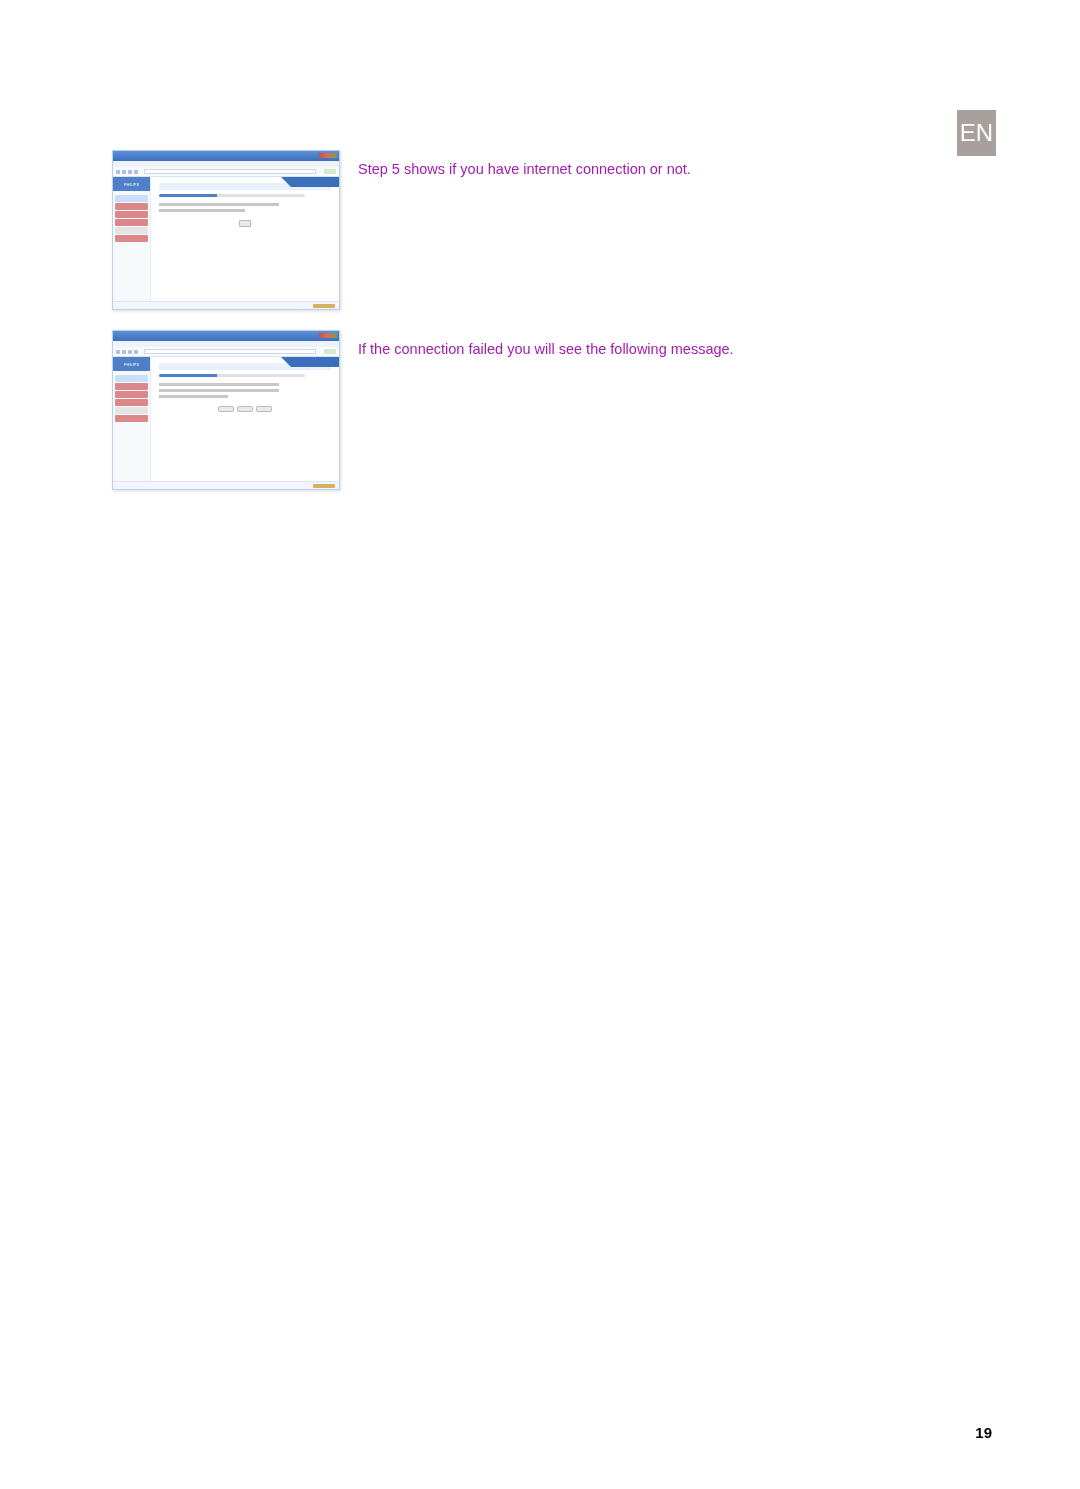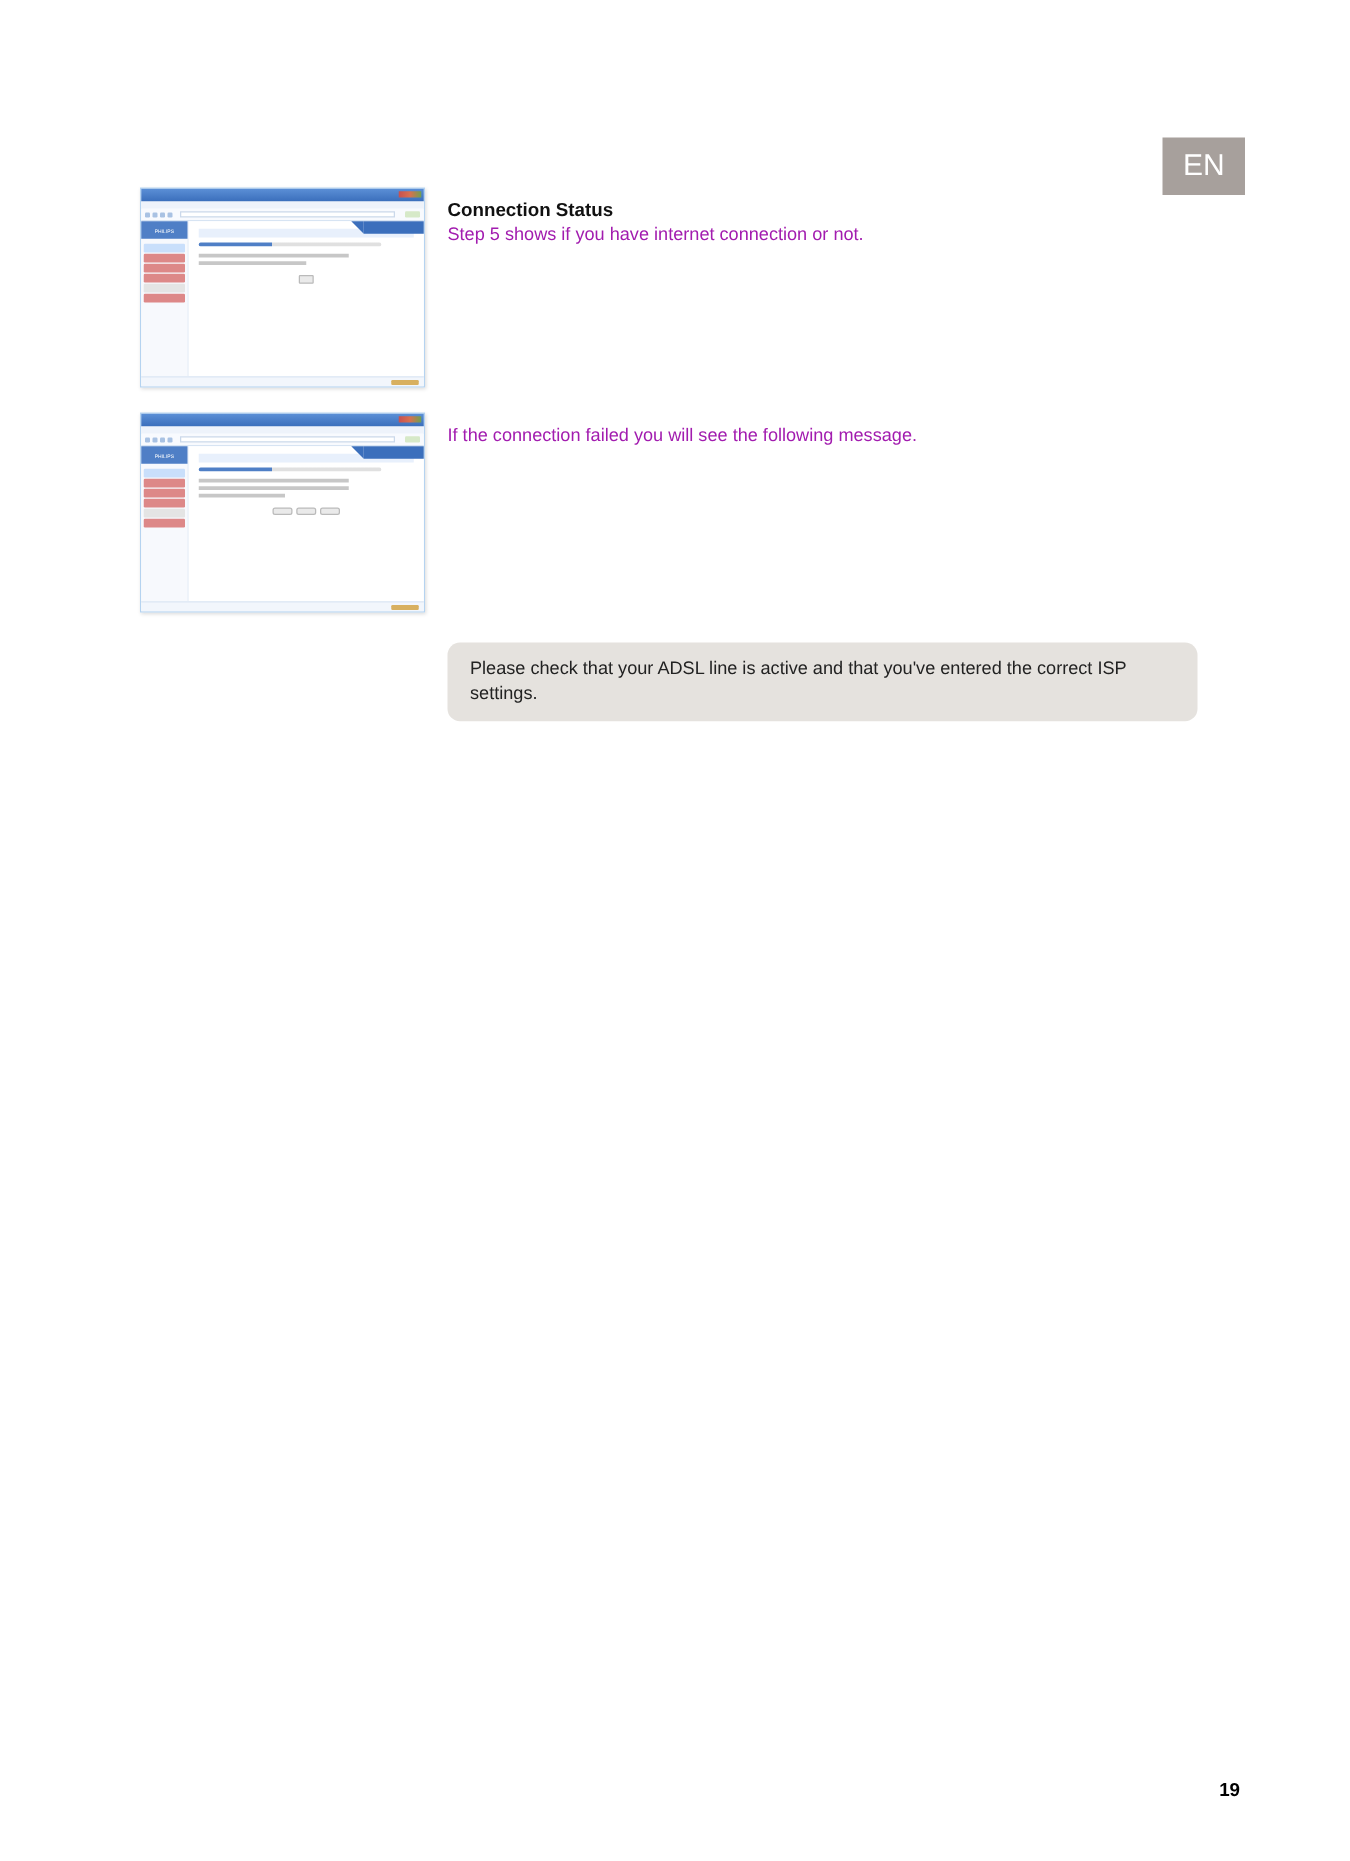--- a/index.html
+++ b/index.html
@@ -7,21 +7,21 @@
       width: 1080px;
       height: 1489px;
       font-family: Arial, Helvetica, sans-serif;
       background: #ffffff;
       position: relative;
     }
     .lang-badge {
       position: absolute;
       top: 110px;
       right: 84px;
-      width: 66px;
+      width: 39px;
       height: 46px;
       background: #a7a09c;
       color: #fff;
       font-size: 24px;
       display: flex;
       align-items: center;
       justify-content: center;
     }
     .content-area {
       position: absolute;
@@ -199,21 +199,20 @@
           <div class="ss-heading"></div>
           <div class="ss-progress"></div>
           <div class="ss-text-line w70"></div>
           <div class="ss-text-line w50"></div>
           <div class="ss-ok-btn"></div>
         </div>
       </div>
       <div class="ss-statusbar"></div>
     </div>
     <div class="text-col">
-      <div class="section-title">Connection Status</div>
       <div class="body-text">Step 5 shows if you have internet connection or not.</div>
     </div>
   </div>
 
   <div class="row" style="margin-top:18px;">
     <div class="screenshot">
       <div class="ss-titlebar"></div>
       <div class="ss-menubar"></div>
       <div class="ss-toolbar">
         <span class="btn"></span>
@@ -247,17 +246,16 @@
           </div>
         </div>
       </div>
       <div class="ss-statusbar"></div>
     </div>
     <div class="text-col">
       <div class="body-text">If the connection failed you will see the following message.</div>
     </div>
   </div>
 
-  <div class="note-box">Please check that your ADSL line is active and that you've entered the correct ISP settings.</div>
 
 </div>
 
 <div class="page-number">19</div>
 
 </body></html>

